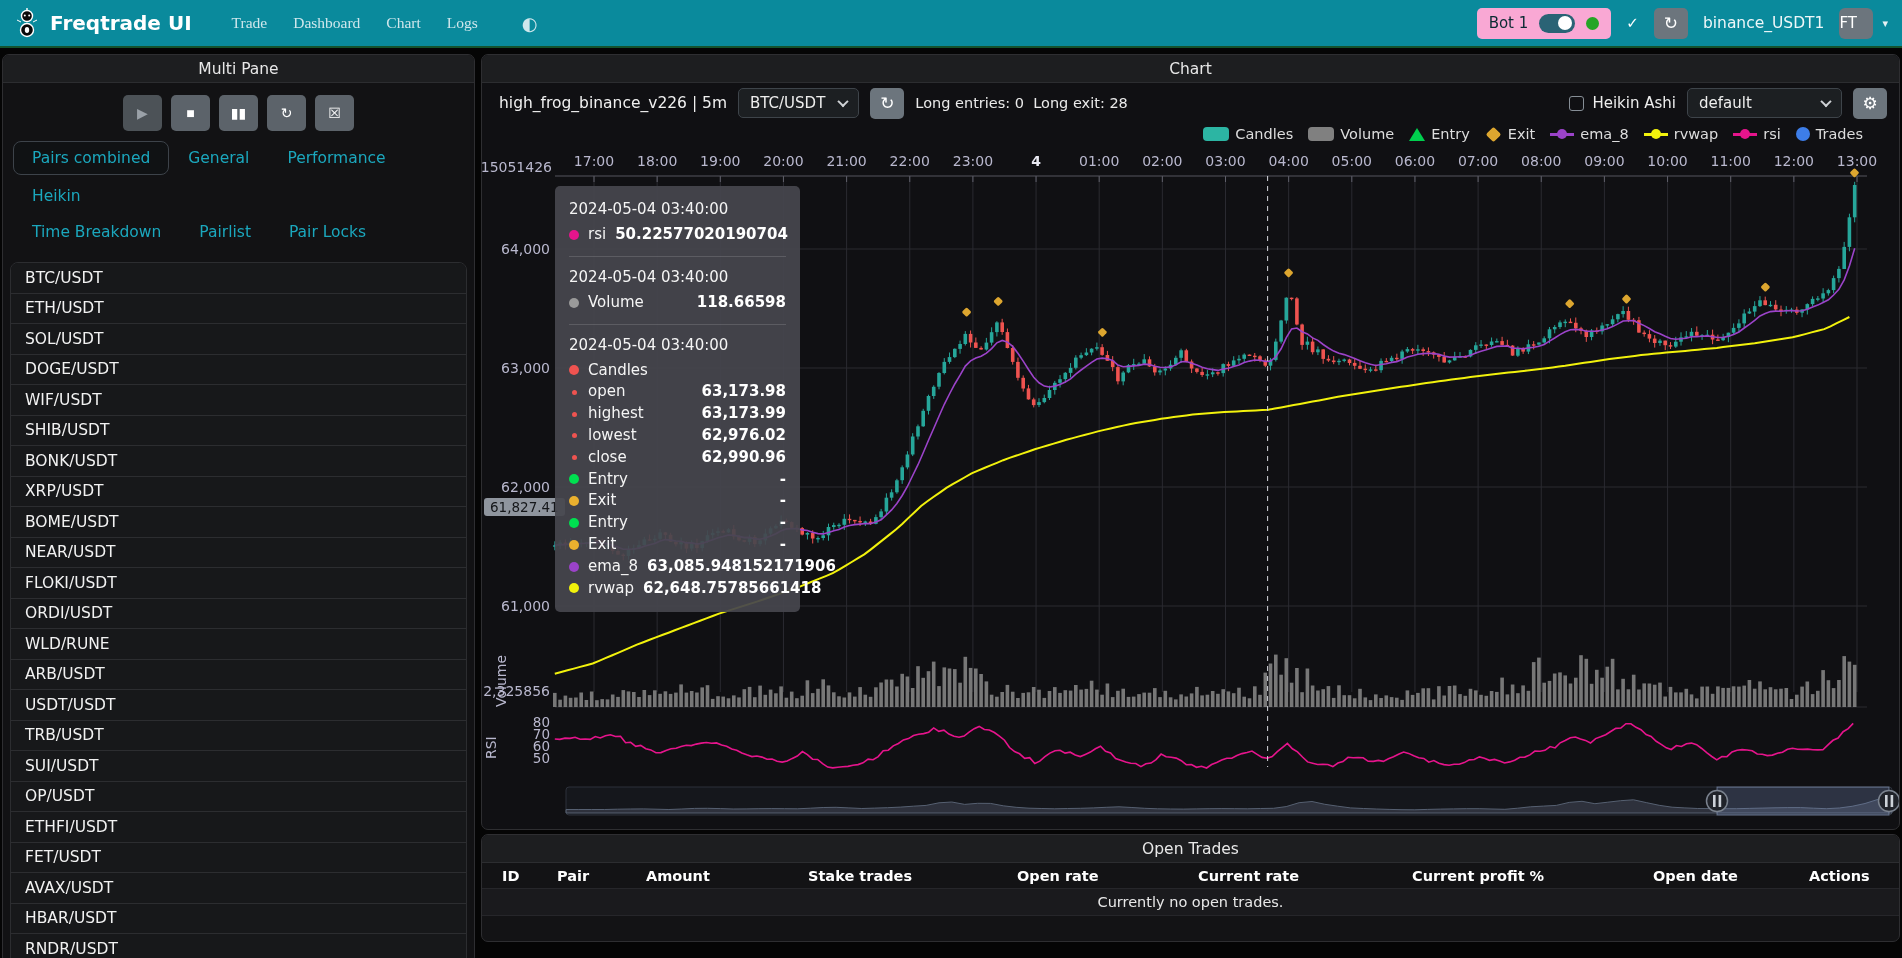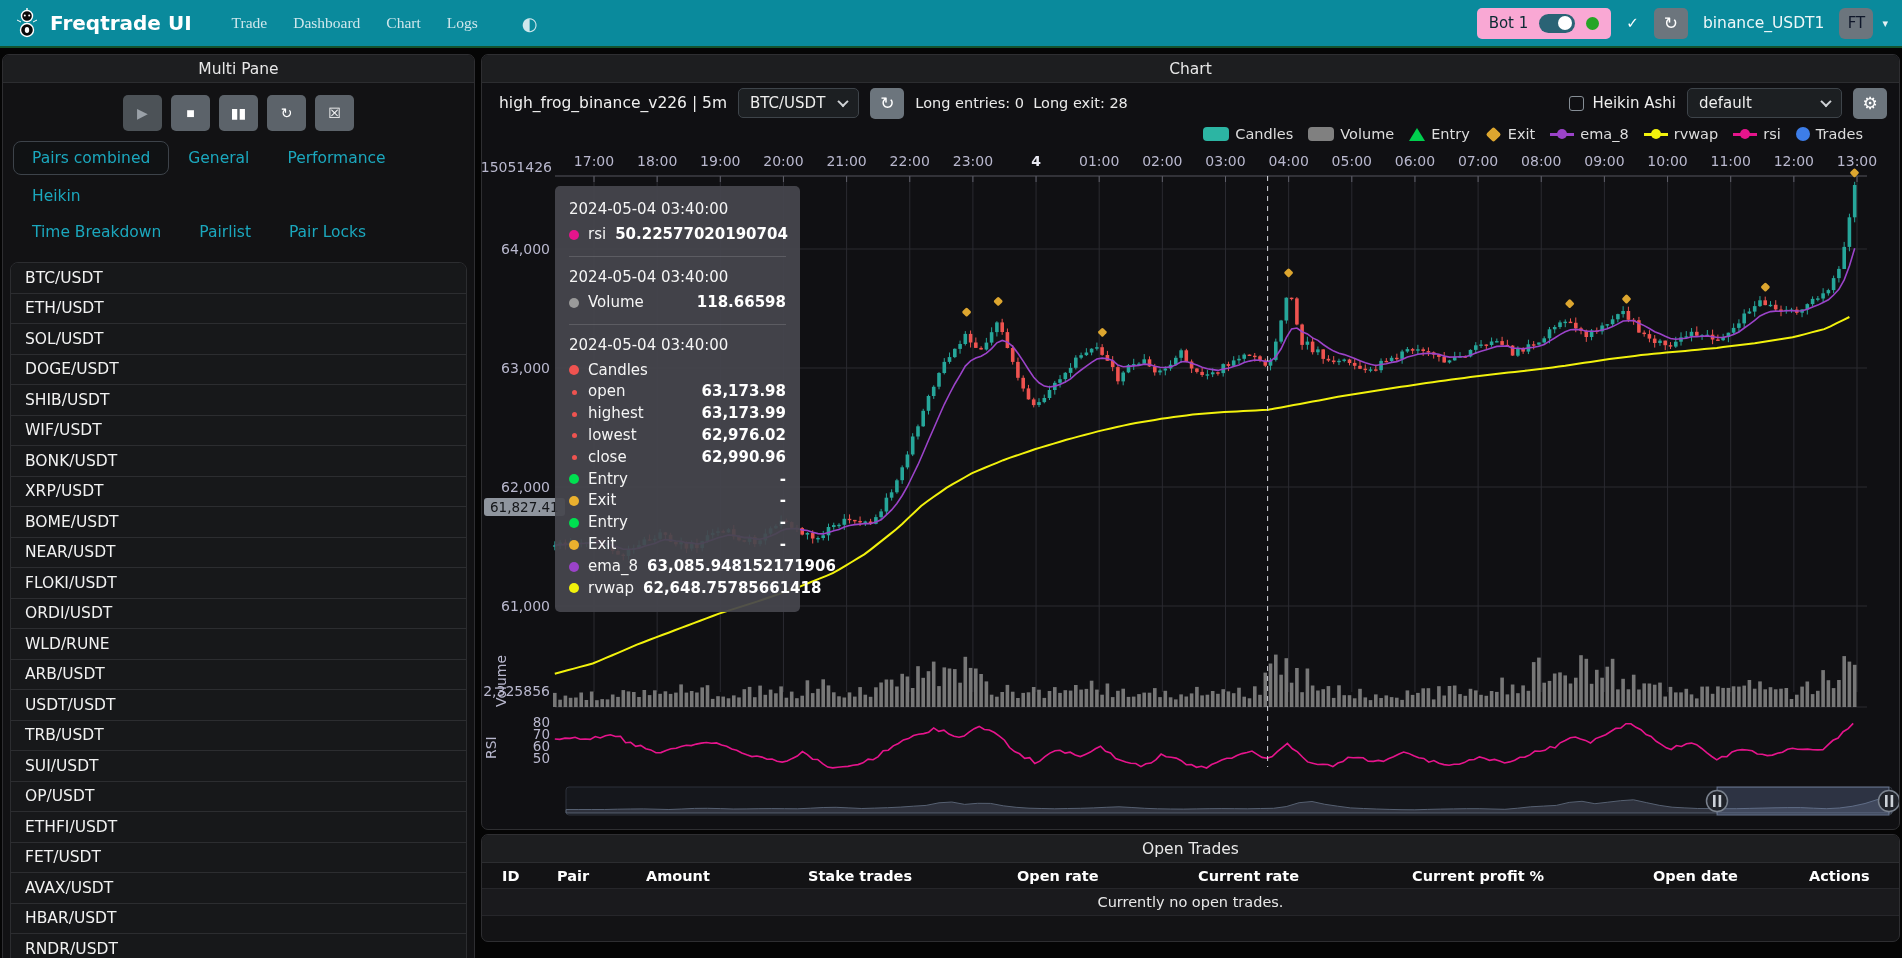--- a/index.html
+++ b/index.html
@@ -17,22 +17,22 @@
   .nav-right { margin-left:auto; display:flex; align-items:center; gap:15px; }
   .bot-chip { background:#f9a8d4; border-radius:5px; padding:6px 12px; display:flex; align-items:center;
               gap:11px; color:#0b2b33; font-size:15px; cursor:pointer; }
   .toggle { width:36px; height:19px; border-radius:10px; background:#2a6375; position:relative; cursor:pointer; }
   .toggle .knob { position:absolute; right:3px; top:2.5px; width:14px; height:14px; border-radius:50%; background:#fff; }
   .status-dot { width:13px; height:13px; border-radius:50%; }
   .check-icon { color:#fff; font-size:15px; }
   .icon-btn { width:34px; height:31px; border-radius:5px; background:#6c757d; color:#fff; border:none;
               display:flex; align-items:center; justify-content:center; font-size:17px; cursor:pointer; }
   .bot-name { color:#eef7f9; font-size:15.5px; }
-  .avatar { width:34px; height:31px; border-radius:6px; background:#6c757d; color:#0f172a;
-            display:flex; align-items:center; justify-content:center; font-size:15px; cursor:pointer; }
+  .avatar { width:34px; height:31px; border-radius:6px; background:#6c757d; color:#ffffff;
+            display:flex; align-items:center; font-size:15px; cursor:pointer; }
   .caret { color:#e6f2f5; font-size:11px; margin-left:-6px; cursor:pointer; }
 
   
   .card { position:absolute; background:#141416; border:1px solid #2e2e31; border-radius:7px; overflow:hidden; }
   .card-header { height:28px; background:#1d1e20; border-bottom:1px solid #2c2d30;
                  display:flex; align-items:center; justify-content:center; font-size:15.5px; color:#e8e8e8; }
 
   
   #multipane { left:2px; top:54px; width:473px; height:910px; background:#121214; }
   .controls { display:flex; justify-content:center; gap:9px; margin-top:12px; }
@@ -170,22 +170,22 @@
   <div class="tabs" id="tabs-row2" style="padding-top:2px">
       <div class="tab">Time Breakdown</div>
       <div class="tab">Pairlist</div>
       <div class="tab">Pair Locks</div>
     </div>
   <div class="pairs" id="pairs-list">
       <div class="pair-row">BTC/USDT</div>
       <div class="pair-row">ETH/USDT</div>
       <div class="pair-row">SOL/USDT</div>
       <div class="pair-row">DOGE/USDT</div>
+      <div class="pair-row">WIF/USDT</div>
       <div class="pair-row">SHIB/USDT</div>
-      <div class="pair-row">WIF/USDT</div>
       <div class="pair-row">BONK/USDT</div>
       <div class="pair-row">XRP/USDT</div>
       <div class="pair-row">BOME/USDT</div>
       <div class="pair-row">NEAR/USDT</div>
       <div class="pair-row">FLOKI/USDT</div>
       <div class="pair-row">ORDI/USDT</div>
       <div class="pair-row">WLD/RUNE</div>
       <div class="pair-row">ARB/USDT</div>
       <div class="pair-row">USDT/USDT</div>
       <div class="pair-row">TRB/USDT</div>

